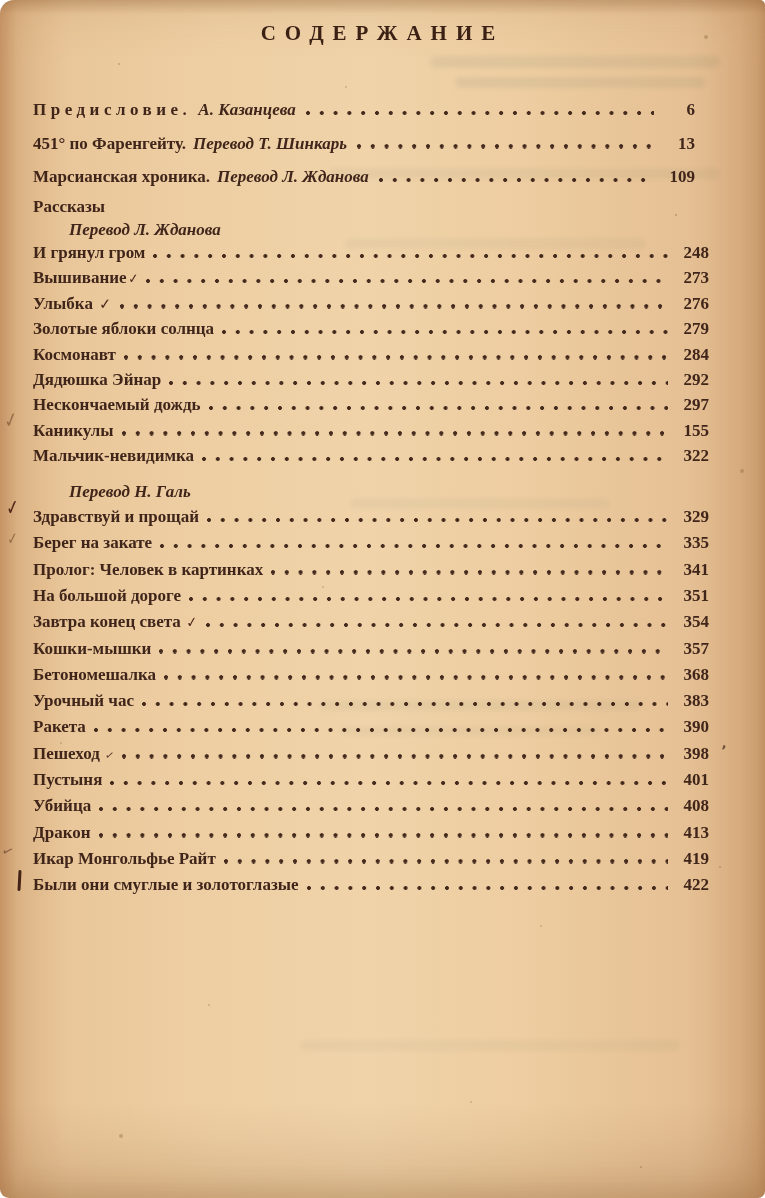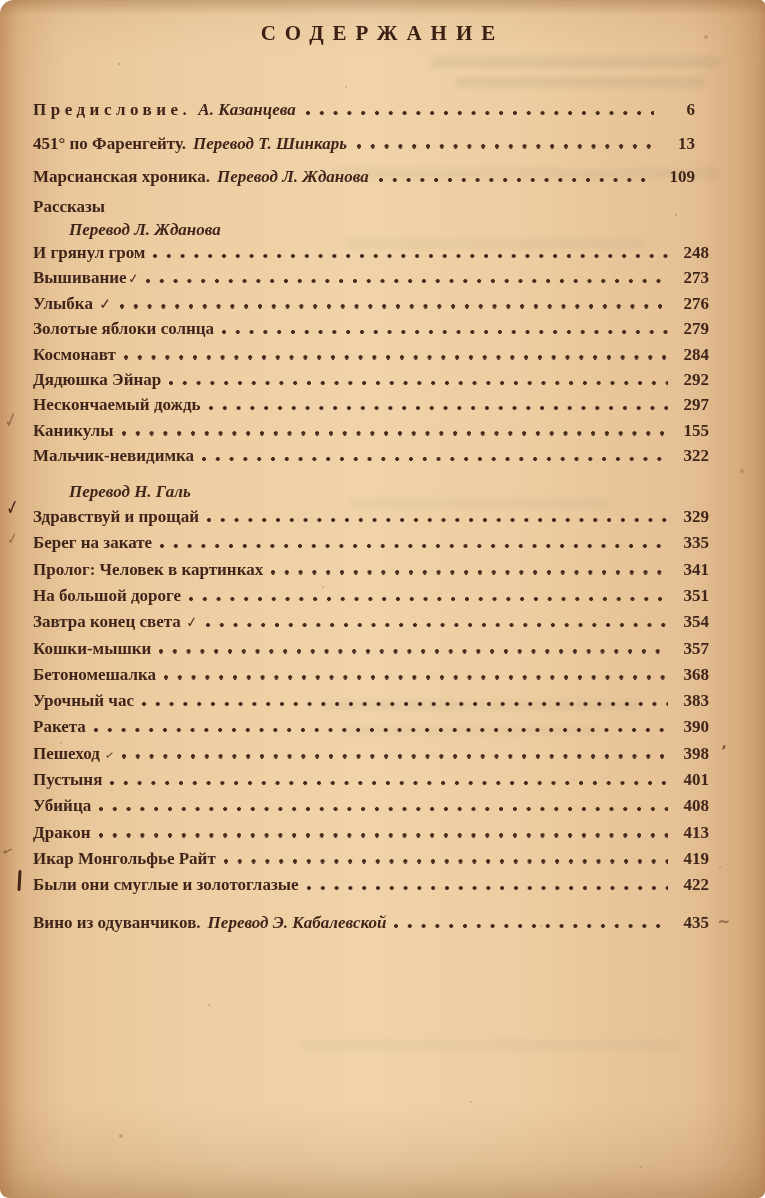--- a/index.html
+++ b/index.html
@@ -260,24 +260,15 @@
         <span class="pg">419</span>
       </div>
       <div class="row e">
         <span class="stroke-byli"></span>
         <span class="t">Были они смуглые и золотоглазые</span>
         <span class="leader"></span>
         <span class="pg">422</span>
       </div>
     </div>
 
-    <div class="final-block">
-      <div class="row">
-        <span class="t">Вино из одуванчиков.</span>
-        <span class="it">Перевод Э. Кабалевской</span>
-        <span class="leader"></span>
-        <span class="pg">435</span>
-        <span class="mk mk-right mk-435">~</span>
-      </div>
-    </div>
 
   </div>
 </div>
 
 </body></html>

